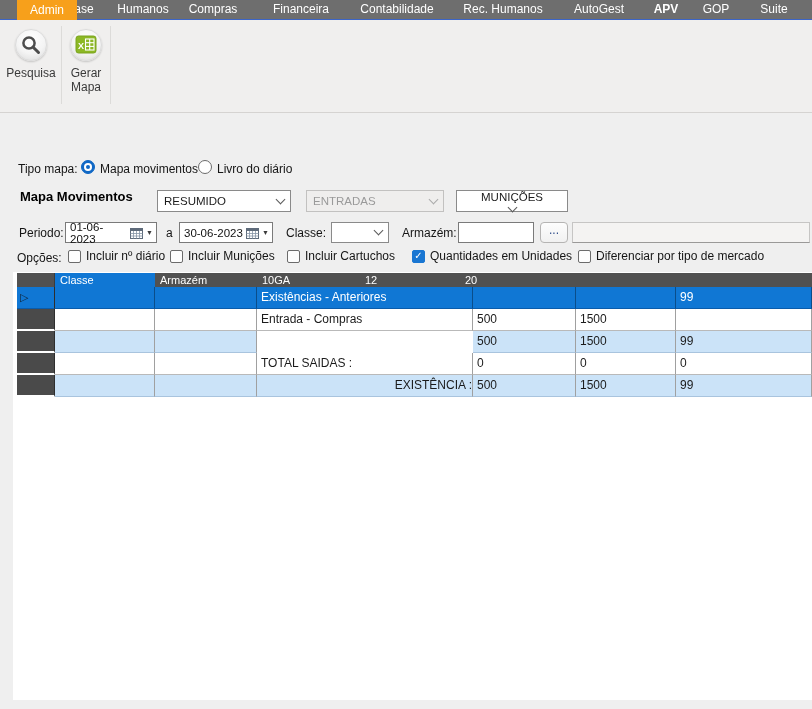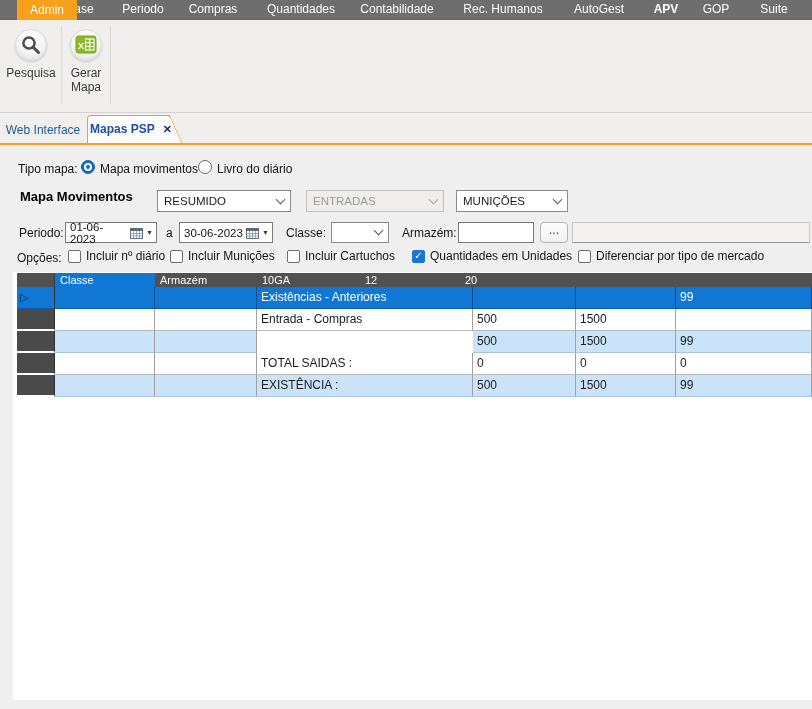--- a/index.html
+++ b/index.html
@@ -75,23 +75,23 @@
   .bottom-strip{position:absolute;left:0;top:700px;width:812px;height:9px;background:#EFEFEF;}
 </style>
 </head>
 <body>
 
 <div class="screen">
 
   <div class="menubar">
       <div class="menu-item active" style="left: 17px; width: 60px;">Admin</div>
       <div class="menu-item" style="left: 56px; width: 48px;">Base</div>
-      <div class="menu-item" style="left: 112px; width: 62px;">Periodo</div>
+      <div class="menu-item" style="left: 112px; width: 62px;">Humanos</div>
       <div class="menu-item" style="left: 180px; width: 66px;">Compras</div>
-      <div class="menu-item" style="left: 262px; width: 78px;">Quantidades</div>
+      <div class="menu-item" style="left: 262px; width: 78px;">Financeira</div>
       <div class="menu-item" style="left: 348px; width: 98px;">Contabilidade</div>
       <div class="menu-item" style="left: 452px; width: 102px;">Rec. Humanos</div>
       <div class="menu-item" style="left: 564px; width: 70px;">AutoGest</div>
       <div class="menu-item" style="left: 644px; width: 44px; font-weight: bold;">APV</div>
       <div class="menu-item" style="left: 694px; width: 44px;">GOP</div>
       <div class="menu-item" style="left: 750px; width: 48px;">Suite</div>
     </div>
   <div class="menubar-underline"></div>
 
   <div class="ribbon">
@@ -114,52 +114,41 @@
           <line x1="10.5" y1="11.4" x2="19" y2="11.4" stroke="#fff" stroke-width="1.1"></line>
           <line x1="14.7" y1="4" x2="14.7" y2="15" stroke="#fff" stroke-width="1.1"></line>
           <text x="3" y="13.5" font-size="9" font-weight="bold" fill="#fff" font-family="Liberation Sans, sans-serif">X</text>
         </svg>
       </div>
       <div class="ribbon-label">Gerar Mapa</div>
     </div>
     <div class="ribbon-sep" style="left:110px;"></div>
   </div>
 
-  <div class="tabstrip">
-    <div class="tab-inactive">
-      <span>Web Interface</span>
-    </div>
-    <div class="tab-active-bg"></div>
-    <div class="tab-active-slant"></div>
-    <div class="tab-active-content">
-      <span class="tab-active-label">Mapas PSP</span>
-      <span class="tab-close">✕</span>
-    </div>
-  </div>
 
   <div class="flabel" style="left:18px;top:162px;">Tipo mapa:</div>
   <div class="radio on" style="left:81px;top:160px;">
     <span class="radio-ring">
         <span class="radio-dot"></span>
       </span>
   </div>
   <div class="flabel" style="left:100px;top:162px;">Mapa movimentos</div>
   <div class="radio" style="left:198px;top:160px;"></div>
   <div class="flabel" style="left:217px;top:162px;">Livro do diário</div>
 
   <div class="boldlabel" style="left:20px;top:189px;">Mapa Movimentos</div>
   <div class="dd disabled" style="left:306px;top:190px;width:138px;">
     <span>ENTRADAS</span>
     <span class="chev"></span>
   </div>
   <div class="dd" style="left:157px;top:190px;width:134px;">
     <span>RESUMIDO</span>
     <span class="chev"></span>
   </div>
-  <div class="dd" style="left:456px;top:190px;width:112px;">
+  <div class="dd" style="left:456px;top:190px;width:112px;flex-direction:column;">
     <span>MUNIÇÕES</span>
     <span class="chev"></span>
   </div>
 
   <div class="flabel" style="left:19px;top:226px;">Periodo:</div>
   <div class="datefield" style="left:65px;top:222px;width:92px;">
     <span class="dval">01-06-2023</span>
     <svg width="13" height="12" viewBox="0 0 13 12">
       <rect x="0.5" y="1.5" width="12" height="10" fill="#fff" stroke="#5E6B7A"></rect>
       <rect x="0.5" y="1.5" width="12" height="2.5" fill="#5E6B7A"></rect>
@@ -264,21 +253,21 @@
         <div class="g-cell" style="width: 102px;"></div>
         <div class="g-cell" style="width: 216px;">TOTAL SAIDAS :</div>
         <div class="g-cell" style="width: 103px;">0</div>
         <div class="g-cell" style="width: 100px;">0</div>
         <div class="g-cell" style="width: 136px;">0</div>
       </div>
       <div class="g-row g-alt">
         <div class="g-sel"></div>
         <div class="g-cell" style="width: 100px;"></div>
         <div class="g-cell" style="width: 102px;"></div>
-        <div class="g-cell" style="width: 216px;">EXISTÊNCIA :</div>
+        <div class="g-cell" style="width: 216px; text-align: right;">EXISTÊNCIA :</div>
         <div class="g-cell" style="width: 103px;">500</div>
         <div class="g-cell" style="width: 100px;">1500</div>
         <div class="g-cell" style="width: 136px;">99</div>
       </div>
     </div>
   <div class="bottom-strip"></div>
 
 </div>
 
 </body></html>

